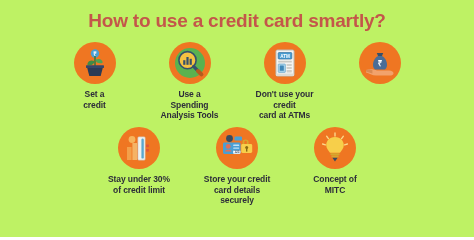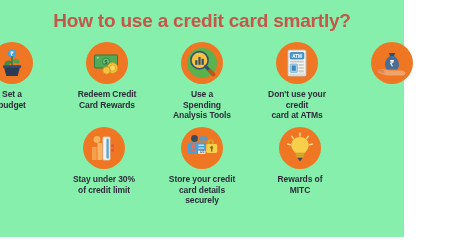--- a/index.html
+++ b/index.html
@@ -8,23 +8,23 @@
   }
   body {
     width: 474px;
     height: 237px;
     background: #ffffff;
     font-family: "Liberation Sans", sans-serif;
     overflow: hidden;
   }
   .infographic {
     position: relative;
-    width: 404px;
+    width: 474px;
     height: 237px;
-    background: #86efac;
+    background: #bef264;
     box-sizing: border-box;
   }
   .title {
     text-align: center;
     font-size: 19px;
     font-weight: bold;
     color: #c4564a;
     letter-spacing: -0.2px;
     padding-top: 11px;
     line-height: 1;
@@ -93,39 +93,23 @@
           <circle cx="17" cy="7.5" r="4.2" fill="#4a9fd4"></circle>
           <text x="17" y="10.2" font-size="6" font-family="'Liberation Sans',sans-serif" font-weight="bold" fill="#ffffff" text-anchor="middle">₹</text>
           <rect x="16.2" y="10" width="1.6" height="11" fill="#3a7a3f"></rect>
           <path d="M16.4 15 C11 13 9 17 9.5 19 C13.5 20 16 18 16.4 15.8 Z" fill="#3f8c46"></path>
           <path d="M17.6 13.5 C23 11.5 25 15 24.5 17 C20.5 18 18 16.5 17.6 14.3 Z" fill="#4fa255"></path>
           <path d="M9 21 L25 21 L22.7 30 L11.3 30 Z" fill="#2b3a55"></path>
           <rect x="8" y="19.3" width="18" height="2.6" rx="0.6" fill="#35476a"></rect>
         </svg>
       </div>
       <div class="tip-label">Set a
-budget</div>
-    </div>
-
-    <div class="tip">
-      <div class="badge">
-        <svg width="34" height="34" viewBox="0 0 34 34">
-          <rect x="4.5" y="9" width="23" height="13" rx="1" fill="#4faa5a" stroke="#2e7a3a" stroke-width="1"></rect>
-          <circle cx="16" cy="15.5" r="3.6" fill="#6cc276" stroke="#2e7a3a" stroke-width="0.8"></circle>
-          <text x="16" y="18" font-size="5.4" font-family="'Liberation Sans',sans-serif" font-weight="bold" fill="#1f5c29" text-anchor="middle">$</text>
-          <circle cx="7.8" cy="11.8" r="1.1" fill="#9bd6a2"></circle>
-          <circle cx="24.2" cy="19.2" r="1.1" fill="#9bd6a2"></circle>
-          <circle cx="22.5" cy="22" r="5.4" fill="#f5c242" stroke="#c79416" stroke-width="0.9"></circle>
-          <circle cx="22.5" cy="22" r="3.1" fill="#ffd95c" stroke="#c79416" stroke-width="0.6"></circle>
-          <circle cx="16.5" cy="24.5" r="3.8" fill="#f5c242" stroke="#c79416" stroke-width="0.9"></circle>
-        </svg>
-      </div>
-      <div class="tip-label">Redeem Credit
-Card Rewards</div>
-    </div>
+credit</div>
+    </div>
+
 
     <div class="tip">
       <div class="badge">
         <svg width="34" height="34" viewBox="0 0 34 34">
           <circle cx="17" cy="17" r="15" fill="#5ab24f"></circle>
           <circle cx="14.5" cy="14.2" r="8.6" fill="#f5c242" stroke="#35506b" stroke-width="1.6"></circle>
           <rect x="10.2" y="14.2" width="2.2" height="4.6" fill="#35506b"></rect>
           <rect x="13.4" y="11" width="2.2" height="7.8" fill="#35506b"></rect>
           <rect x="16.6" y="12.8" width="2.2" height="6" fill="#35506b"></rect>
           <line x1="20.6" y1="20.4" x2="26.4" y2="26.4" stroke="#35506b" stroke-width="3.2" stroke-linecap="round"></line>
@@ -222,19 +206,19 @@
             <line x1="25.4" y1="5.2" x2="23.6" y2="7.6"></line>
             <line x1="4.6" y1="13" x2="7.4" y2="13.8"></line>
             <line x1="29.4" y1="13" x2="26.6" y2="13.8"></line>
           </g>
           <path d="M17 6 C11.4 6 8.2 10 8.2 14.2 C8.2 17.6 10.8 19.6 12 21.8 L22 21.8 C23.2 19.6 25.8 17.6 25.8 14.2 C25.8 10 22.6 6 17 6 Z" fill="#f7cf4a"></path>
           <rect x="12.4" y="22.2" width="9.2" height="2" rx="0.8" fill="#d6a82e"></rect>
           <rect x="13.4" y="24.6" width="7.2" height="1.8" rx="0.7" fill="#d6a82e"></rect>
           <path d="M14.4 26.8 L19.6 26.8 L17 30.4 Z" fill="#3a4a5e"></path>
         </svg>
       </div>
-      <div class="tip-label">Rewards of
+      <div class="tip-label">Concept of
 MITC</div>
     </div>
 
   </div>
 
 </div>
 
 </body></html>

